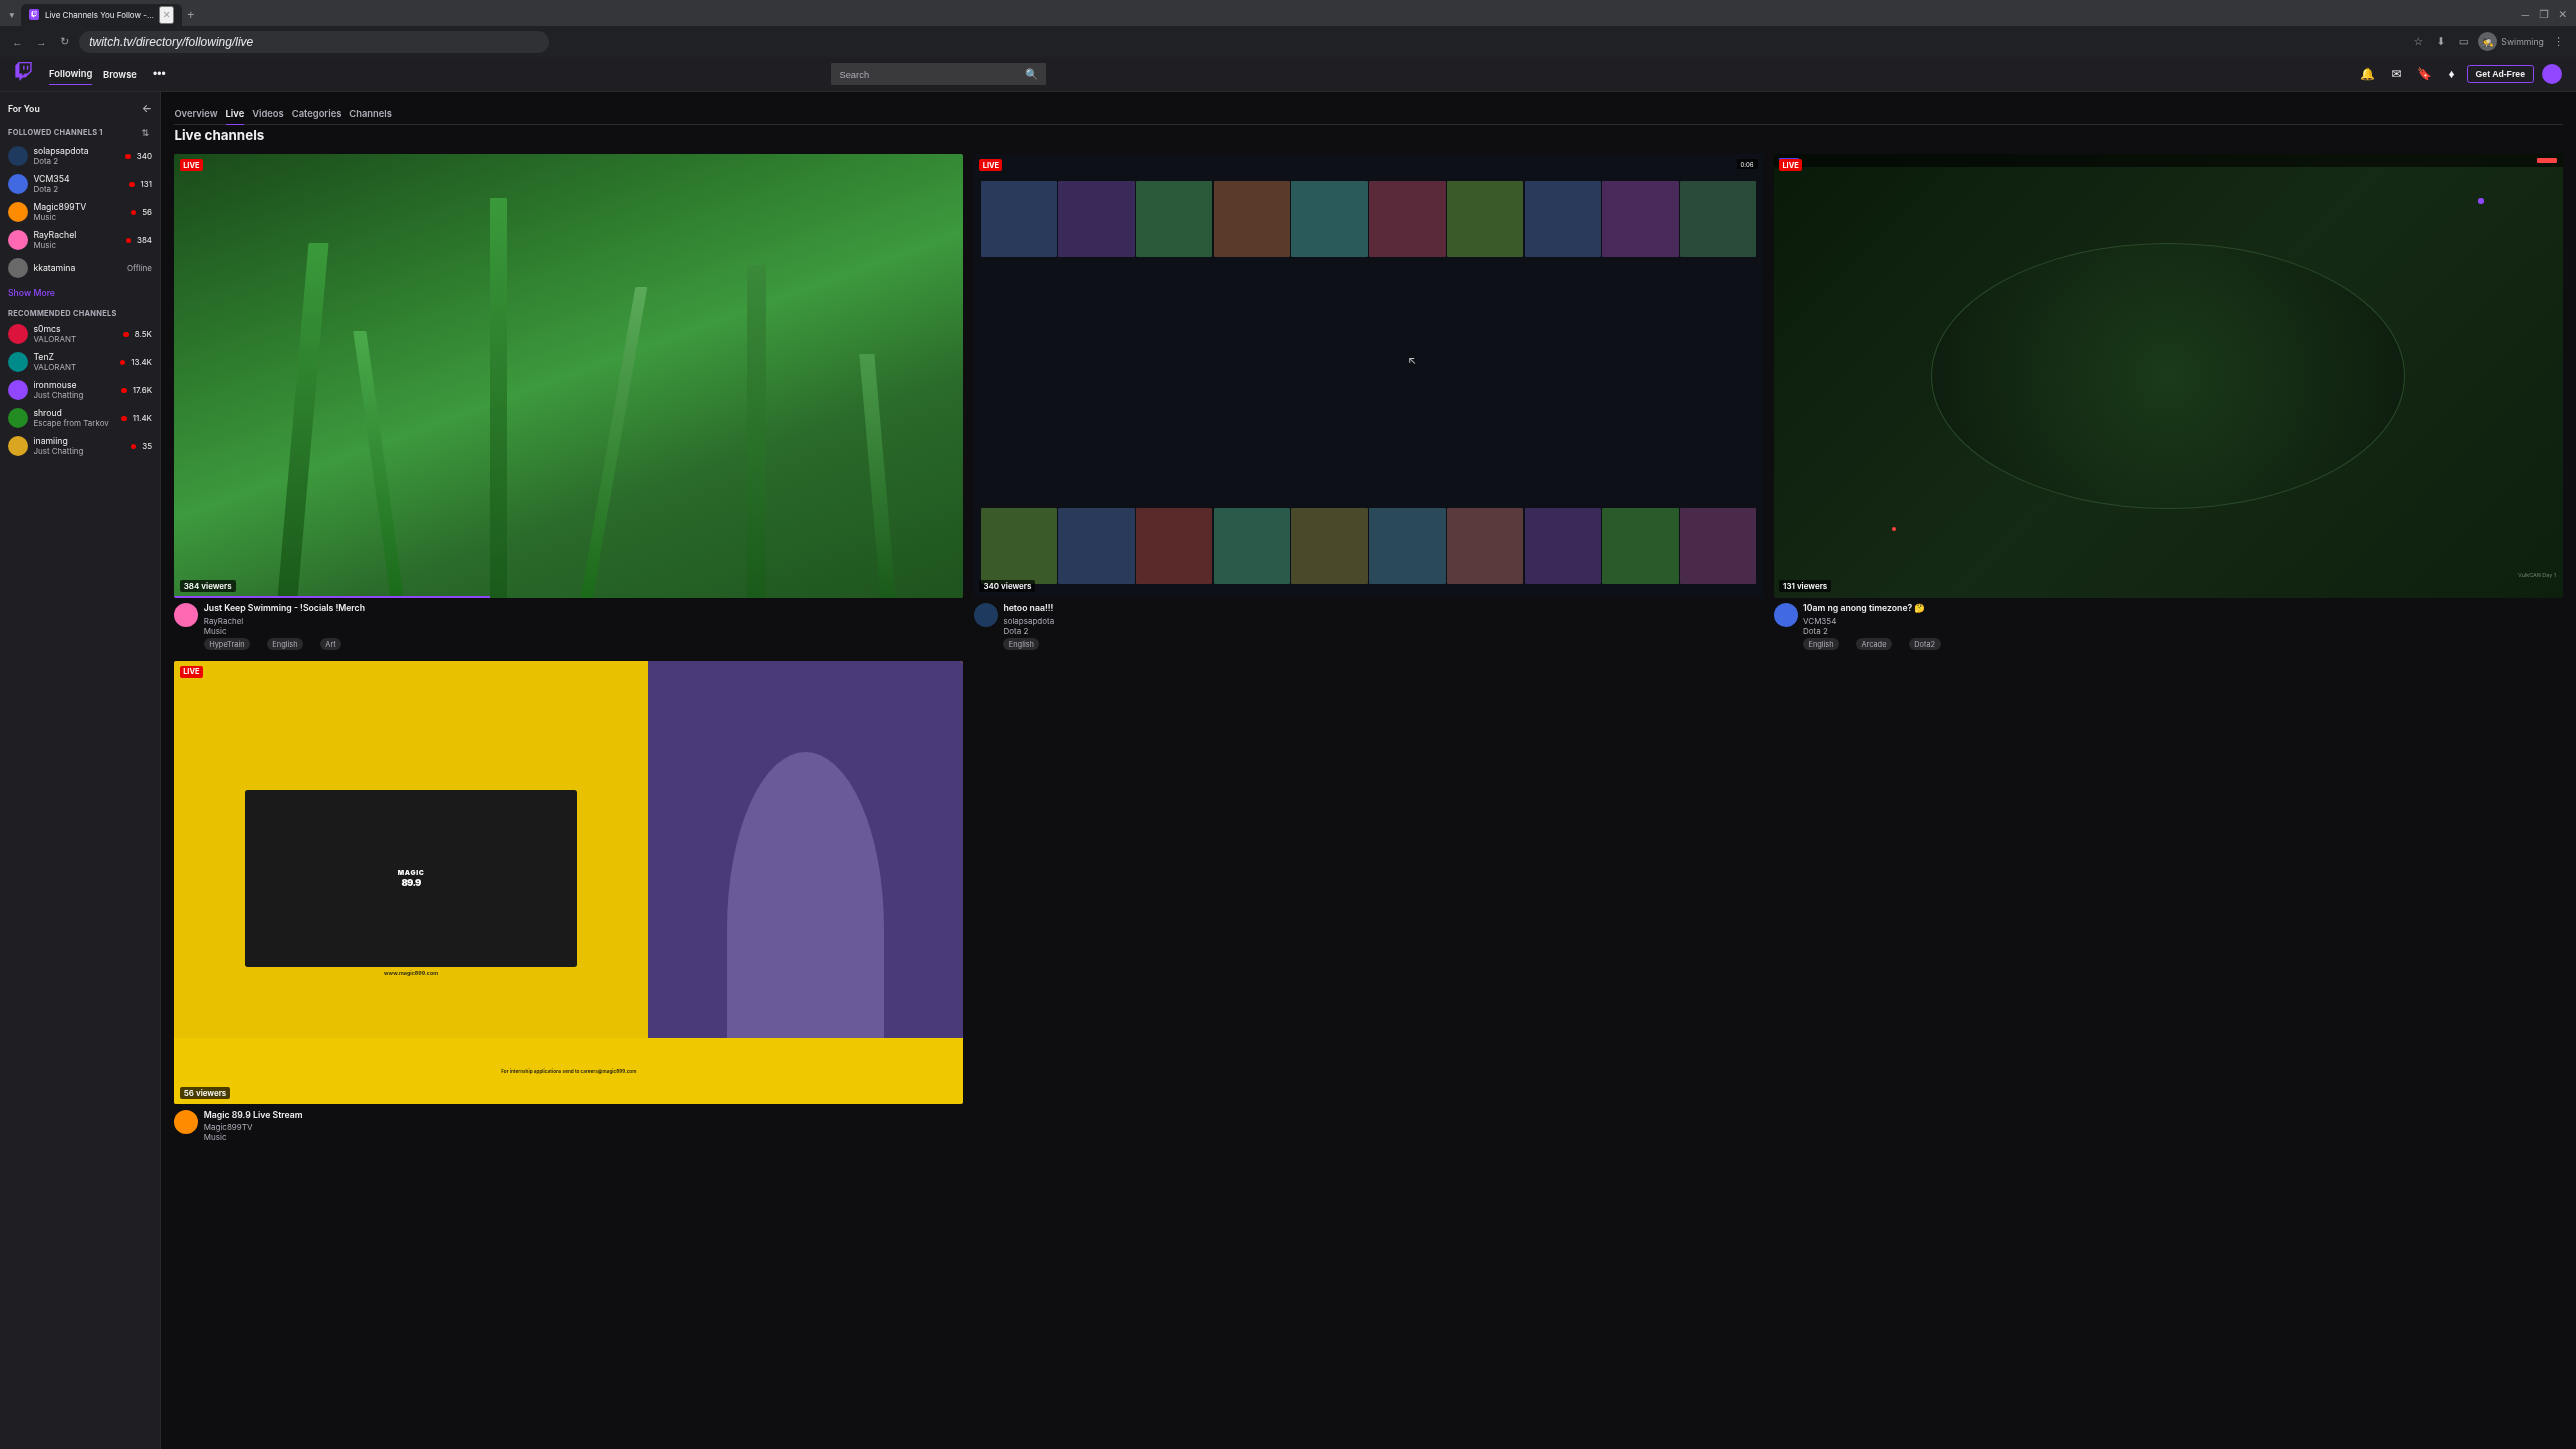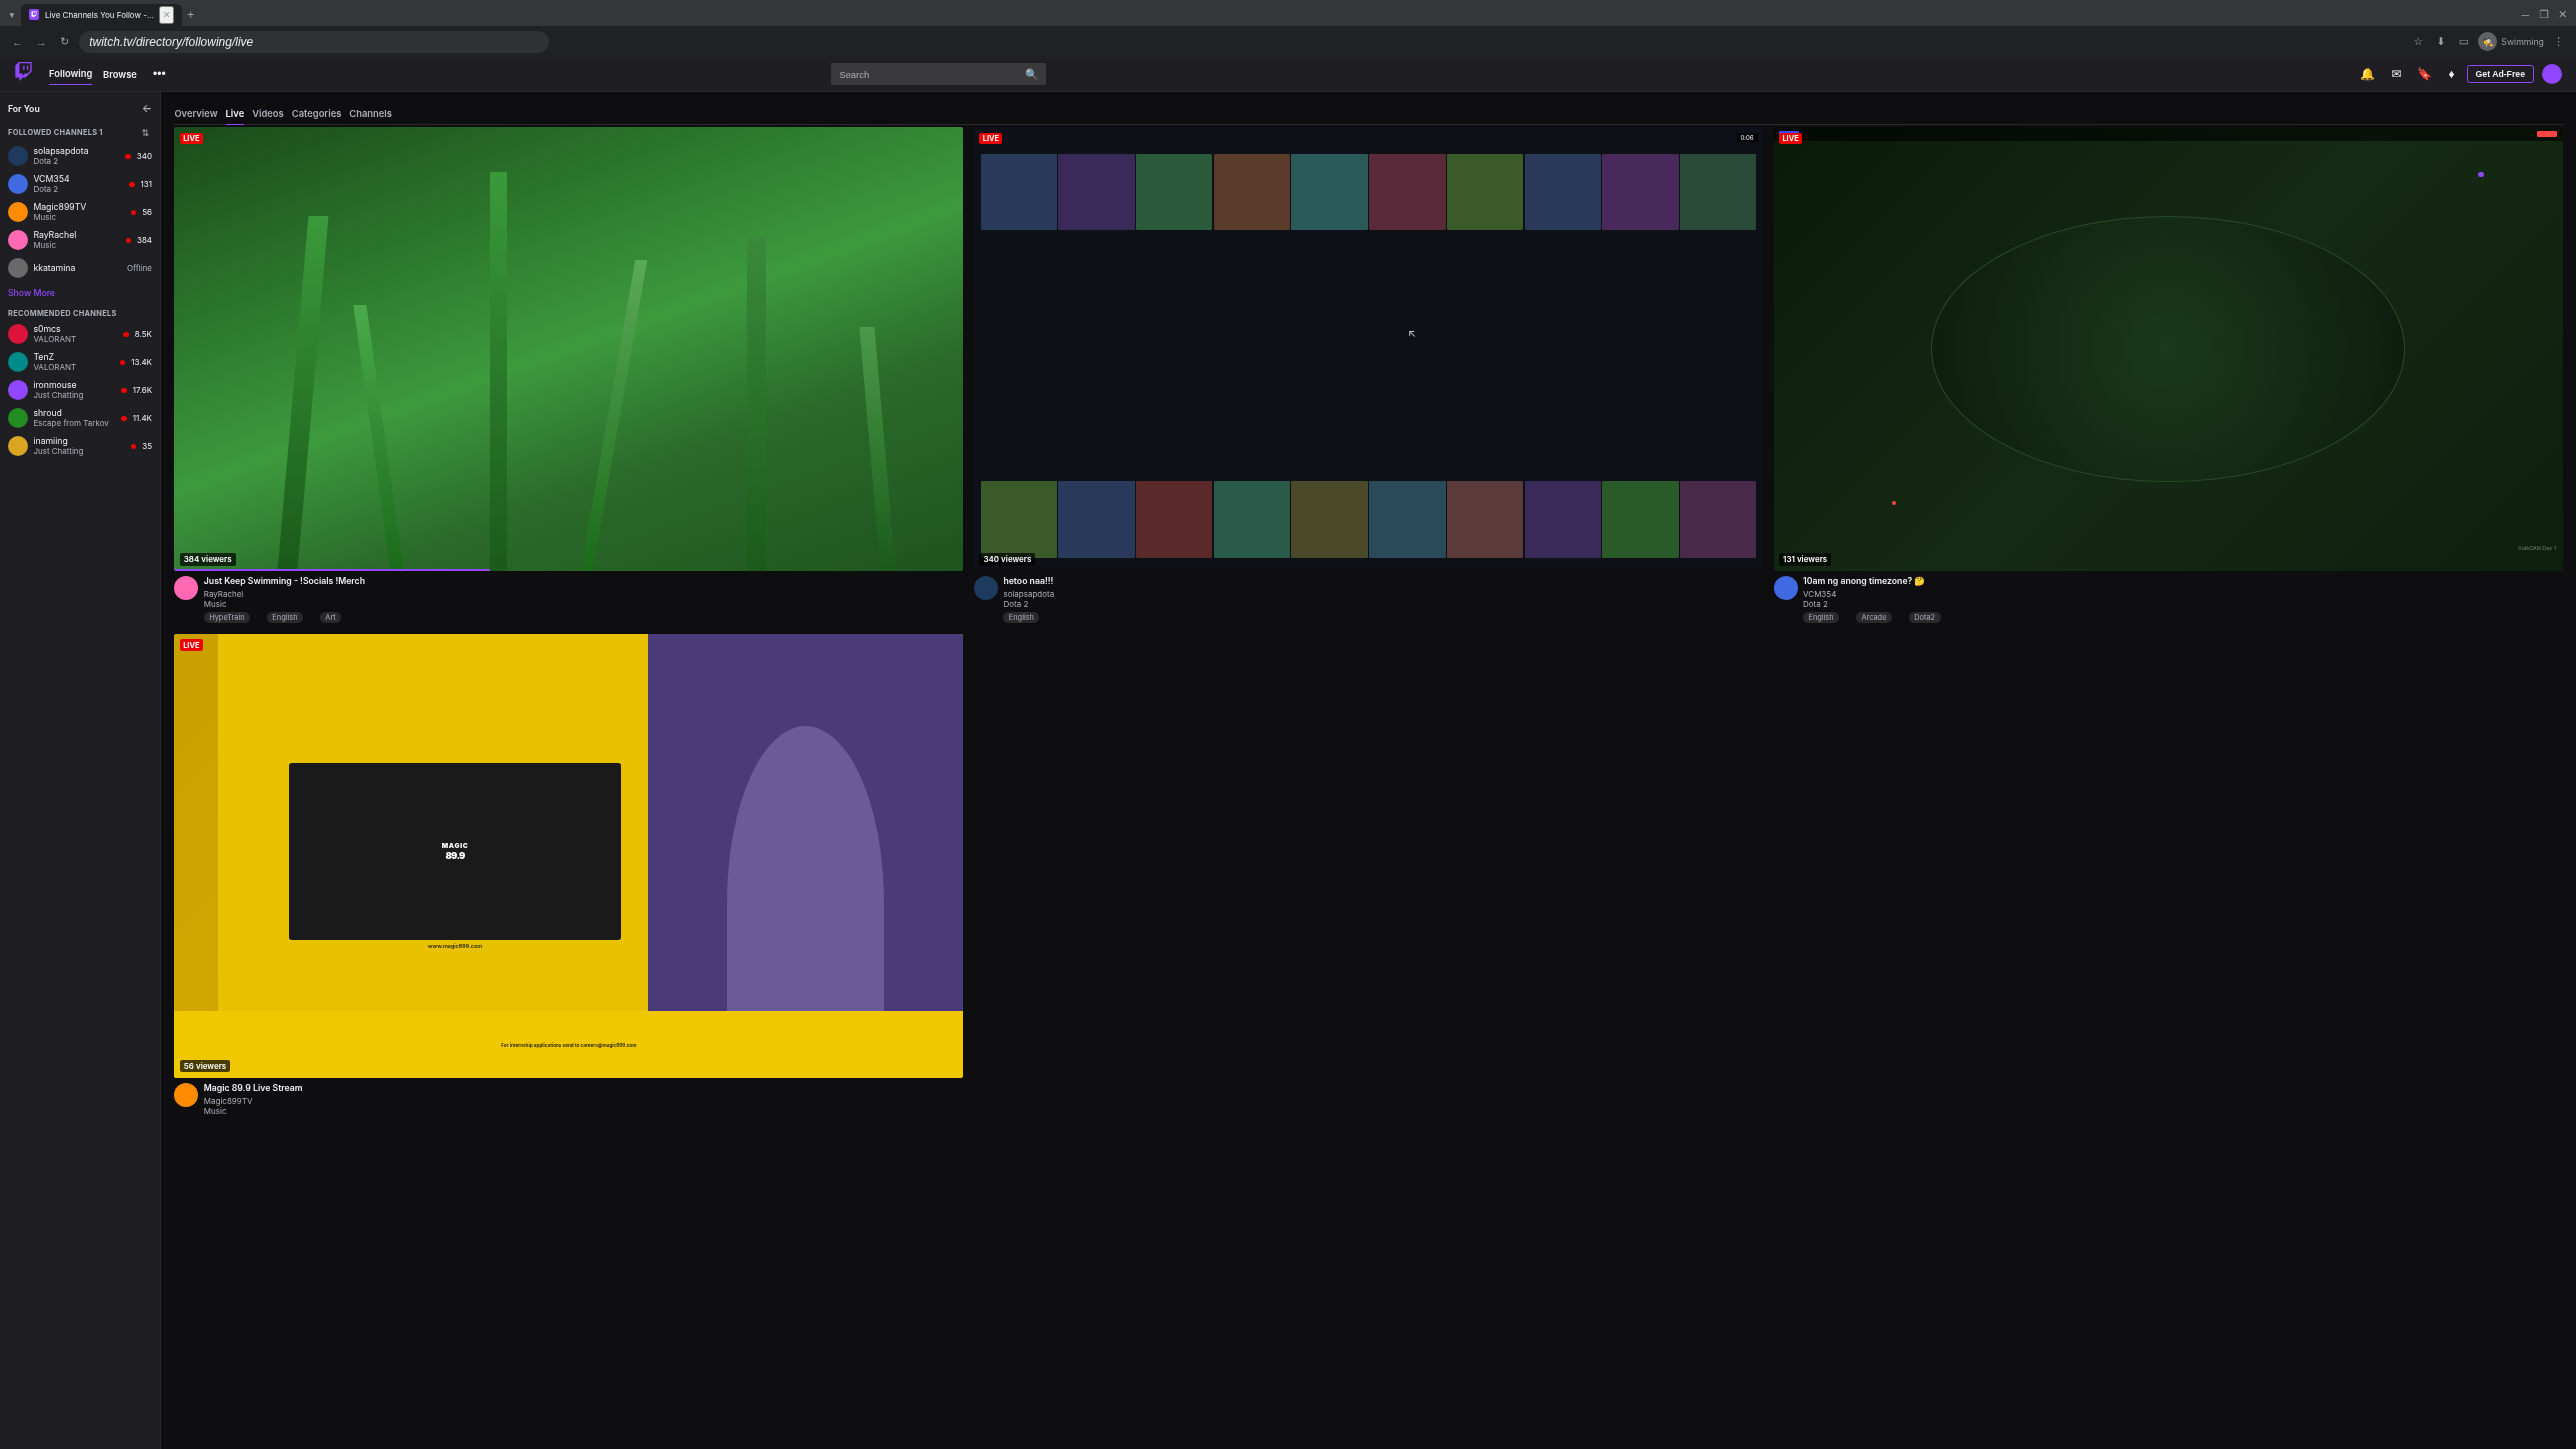--- a/index.html
+++ b/index.html
@@ -329,20 +329,21 @@
     <div class="content-area">
 
       <div class="sub-tabs">
         <div class="sub-tab">Overview</div>
         <div class="sub-tab active">Live</div>
         <div class="sub-tab">Videos</div>
         <div class="sub-tab">Categories</div>
         <div class="sub-tab">Channels</div>
       </div>
 
+      <h2 class="section-title">Live channels</h2>
 
       <div class="stream-grid">
 
         <div class="stream-card">
           <div class="stream-thumbnail thumb-green">
             <div style="width:100%;height:100%;background:linear-gradient(160deg,#1a4a1a 0%,#2d7a2d 30%,#3d9a3d 50%,#2a6a2a 70%,#1e541e 100%);position:relative;">
 
               <div style="position:absolute;bottom:0;left:15%;width:20px;height:80%;background:linear-gradient(to top,#1a5a1a,#3a9a3a);border-radius:1.3px;transform:skewX(-5deg);"></div>
               <div style="position:absolute;bottom:0;left:25%;width:13.4px;height:60%;background:linear-gradient(to top,#1a6a1a,#4aaa4a);border-radius:1.3px;transform:skewX(8deg);"></div>
               <div style="position:absolute;bottom:0;left:40%;width:17px;height:90%;background:linear-gradient(to top,#1a5a1a,#3a9a3a);border-radius:1.3px;"></div>
@@ -451,21 +452,21 @@
                 <span class="tag">Dota2</span>
               </div>
             </div>
           </div>
         </div>
 
         <div class="stream-card">
           <div class="stream-thumbnail" style="background:#c8a000;">
             <div style="width:100%;height:100%;position:relative;background:linear-gradient(135deg,#c8a000,#d4ab00,#e0b800);">
 
-              <div style="position:absolute;top:0;left:0;width:60%;height:100%;background:#e8c200;display:flex;flex-direction:column;align-items:center;justify-content:center;gap:2.7px;margin-left:44px;">
+              <div style="position:absolute;top:0;left:0;width:60%;height:100%;background:#e8c200;display:flex;flex-direction:column;align-items:center;justify-content:center;gap:2.7px;">
                 <div style="background:#1a1a1a;width:70%;height:40%;display:flex;align-items:center;justify-content:center;border-radius:2.7px;">
                   <div style="text-align:center;">
                     <div style="font-size:6.7px;font-weight:900;color:white;letter-spacing:0.7px;">MAGIC</div>
                     <div style="font-size:9.4px;font-weight:900;color:white;letter-spacing:-0.7px;">89.9</div>
                   </div>
                 </div>
                 <div style="font-size:5.4px;color:#1a1a1a;font-weight:600;">www.magic899.com</div>
               </div>
 
               <div style="position:absolute;top:0;right:0;width:40%;height:100%;background:#4a3a7a;display:flex;align-items:center;justify-content:center;overflow:hidden;">

